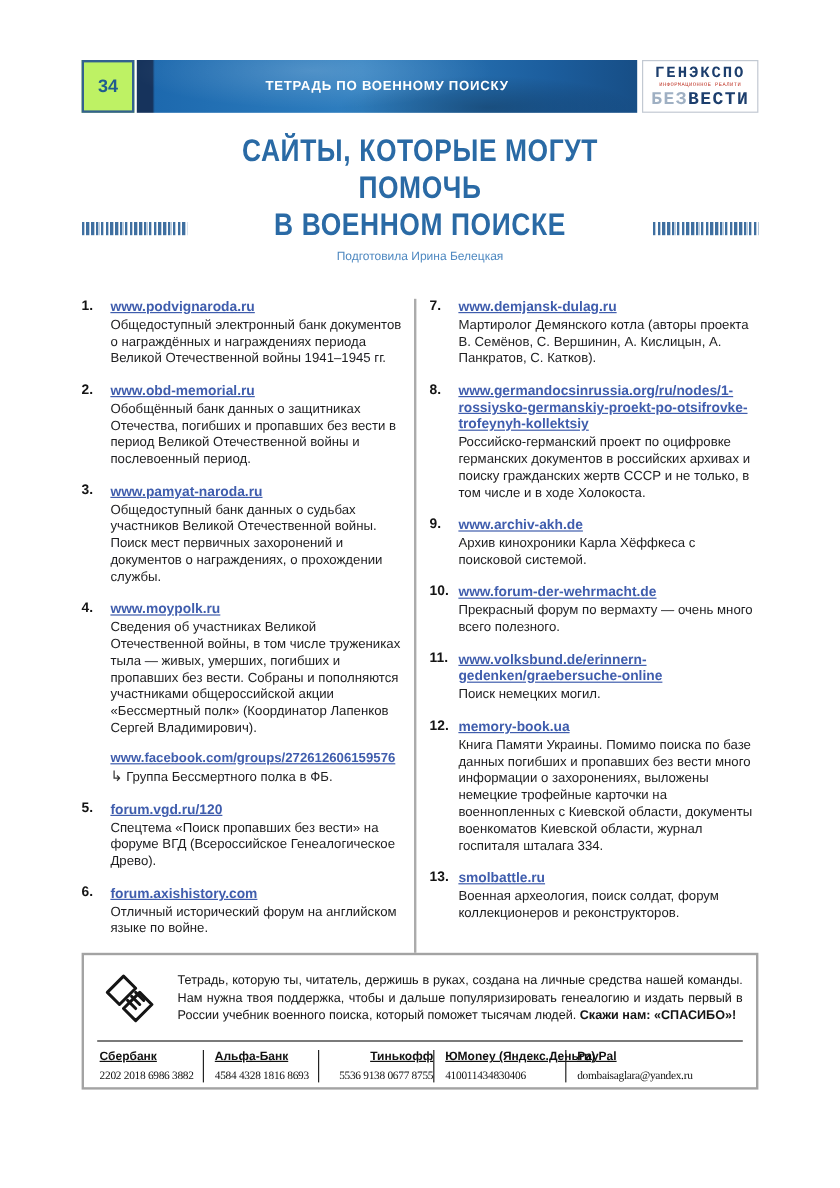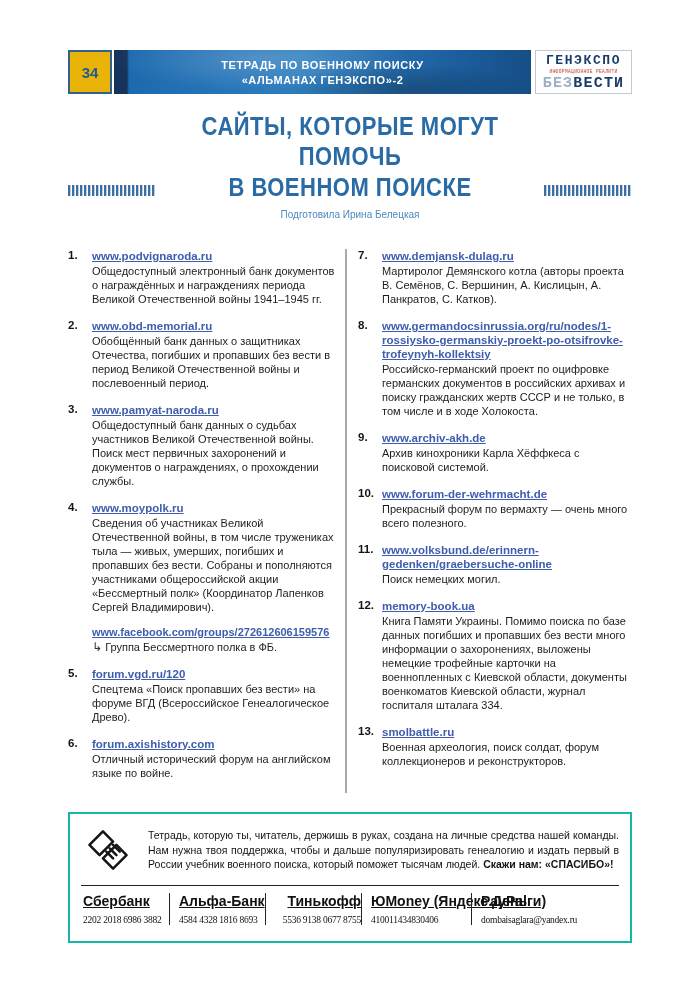--- a/index.html
+++ b/index.html
@@ -7,21 +7,21 @@
   .page {
     width:700px; height:990px; background:#ffffff; margin:0 auto;
     font-family:"Liberation Sans","DejaVu Sans",sans-serif; color:#1d1d1f;
     position:relative; overflow:hidden;
   }
   .content { padding:0 68px; }
 
   
   .header { margin-top:50px; display:flex; align-items:stretch; height:44px; }
   .page-num-box {
-    width:44px; flex:none; border:2px solid #33618f; background:#eab308;
+    width:44px; flex:none; border:2px solid #33618f; background:#bef264;
     display:flex; align-items:center; justify-content:center;
     font-weight:700; font-size:15px; color:#1f5c8f;
   }
   .band {
     flex:1; margin-left:2px; position:relative; color:#fff; text-align:center;
     display:flex; flex-direction:column; justify-content:center; gap:3px;
     background:
       radial-gradient(ellipse 60% 120% at 35% 20%, rgba(255,255,255,.18), transparent 60%),
       radial-gradient(ellipse 50% 100% at 70% 90%, rgba(0,0,0,.25), transparent 60%),
       linear-gradient(90deg,#16335c 0,#16335c 13px,#1d69ae 15px,#2f7fc0 45%,#1c5e9e 82%,#174e86 100%);
@@ -63,46 +63,45 @@
   }
   .desc { font-size:11px; line-height:14px; color:#1d1d1f; margin-top:1px; }
   .sublink {
     display:block; margin-top:11px; font-weight:600; font-size:11px; color:#3f5dad;
     text-decoration:underline; line-height:14px; overflow-wrap:break-word; cursor:pointer;
   }
   .subnote { font-size:11px; line-height:14px; color:#1d1d1f; margin-top:1px; }
   .arrow { font-size:12px; color:#333; }
 
   
-  .support-box { margin-top:19px; border:2px solid #14b8a6; padding:9px 11px 16px; }
+  .support-box { border:2px solid #a3a3a3; padding:9px 11px 4px; }
   .support-top { display:flex; gap:13px; align-items:center; }
   .handshake { flex:none; width:54px; height:54px; }
   .support-text { font-size:10.5px; line-height:14.5px; color:#141414; text-align:justify; }
   .pay-row { display:flex; border-top:1.5px solid #232323; margin-top:8px; padding-top:7px; }
   .pay-col { padding:0 0 0 9px; border-left:1.5px solid #232323; }
   .pay-col.c0 { border-left:none; padding-left:2px; width:88px; }
   .pay-col.c1 { width:96px; } .pay-col.c2 { width:96px;text-align:right; } .pay-col.c3 { width:110px; }
   .pay-col.c4 { flex:1; }
-  .pay-name { font-size:14px; font-weight:700; text-decoration:underline; color:#111;
+  .pay-name { font-size:10px; font-weight:700; text-decoration:underline; color:#111;
               display:block; margin-bottom:6px; white-space:nowrap; }
   .pay-value { font-size:9.5px; letter-spacing:-0.25px; color:#111; white-space:nowrap;font-family:Liberation Serif, serif; }
 </style>
 </head>
 <body>
 
 <div class="page">
   <div class="content">
 
     <header class="header">
       <div class="page-num-box">
         <span>34</span>
       </div>
       <div class="band">
         <div class="band-line">ТЕТРАДЬ ПО ВОЕННОМУ ПОИСКУ</div>
-        <div class="band-line">«АЛЬМАНАХ ГЕНЭКСПО»-2</div>
       </div>
       <div class="logo-box">
         <div class="logo-top">ГЕНЭКСПО</div>
         <div class="logo-mid">ИНФОРМАЦИОННОЕ РЕАЛИТИ</div>
         <div class="logo-bottom"><span class="lb-light">БЕЗ</span><span class="lb-dark">ВЕСТИ</span></div>
       </div>
     </header>
 
     <section class="title-block">
       <div class="bars"></div>

